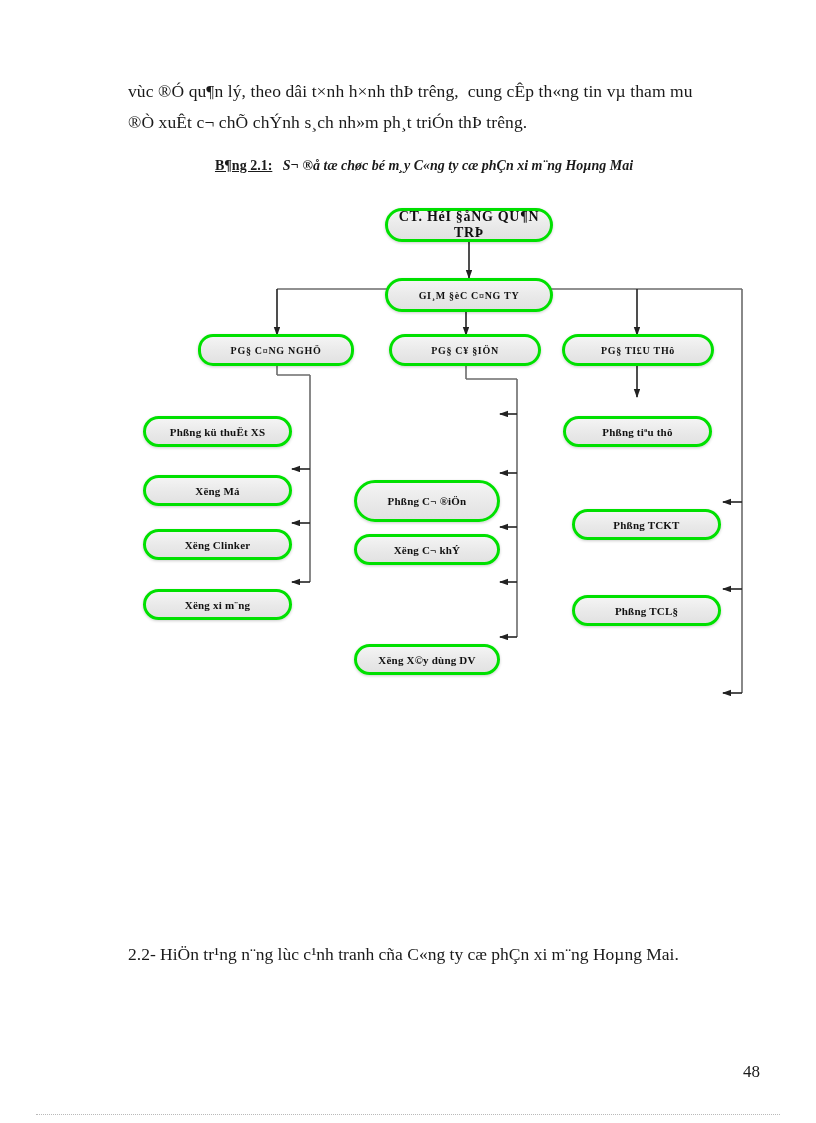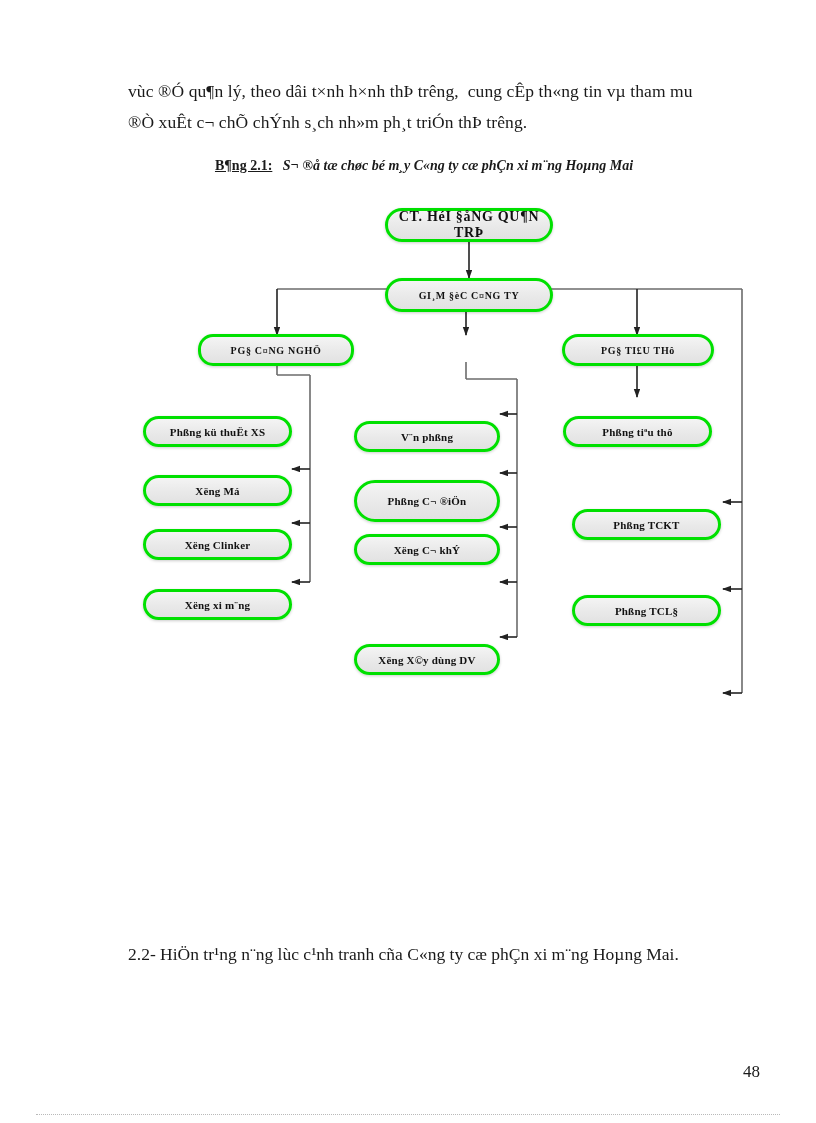--- a/index.html
+++ b/index.html
@@ -118,28 +118,28 @@
         <line x1="742" y1="399" x2="723" y2="399" marker-end="url(#ah)" stroke="#222222"></line>
         <line x1="742" y1="503" x2="723" y2="503" marker-end="url(#ah)" stroke="#222222"></line>
       </g>
     </svg>
 
     <div class="node top" style="left:385px;top:18px;width:168px;height:34px;">CT. HéI §åNG QU¶N TRÞ</div>
 
     <div class="node mid" style="left:385px;top:88px;width:168px;height:34px;">GI¸M §èC C¤NG TY</div>
 
     <div class="node mid" style="left:198px;top:144px;width:156px;height:32px;border-radius:15px;">PG§ C¤NG NGHÖ</div>
+    <div class="node mid" style="left:389px;top:144px;width:152px;height:32px;">PG§ C¥ §IÖN</div>
     <div class="node mid" style="left:562px;top:144px;width:152px;height:32px;">PG§ TI£U THô</div>
 
     <div class="node leaf" style="left:143px;top:204px;width:149px;height:31px;">Phßng kü thuËt XS</div>
     <div class="node leaf" style="left:143px;top:263px;width:149px;height:31px;">Xëng Má</div>
     <div class="node leaf" style="left:143px;top:317px;width:149px;height:31px;">Xëng Clinker</div>
     <div class="node leaf" style="left:143px;top:377px;width:149px;height:31px;">Xëng xi m¨ng</div>
 
-    <div class="node leaf" style="left:354px;top:209px;width:146px;height:31px;">V¨n phßng</div>
     <div class="node leaf" style="left:354px;top:268px;width:146px;height:42px;">Phßng C¬ ®iÖn</div>
     <div class="node leaf" style="left:354px;top:322px;width:146px;height:31px;">Xëng C¬ khÝ</div>
     <div class="node leaf" style="left:354px;top:432px;width:146px;height:31px;">Xëng X©y dùng DV</div>
 
     <div class="node leaf" style="left:563px;top:204px;width:149px;height:31px;">Phßng tiªu thô</div>
     <div class="node leaf" style="left:572px;top:297px;width:149px;height:31px;">Phßng TCKT</div>
     <div class="node leaf" style="left:572px;top:383px;width:149px;height:31px;">Phßng TCL§</div>
   </div>
 
   <div class="footnote">2.2- HiÖn tr¹ng n¨ng lùc c¹nh tranh cña C«ng ty cæ phÇn xi m¨ng Hoµng Mai.</div>

